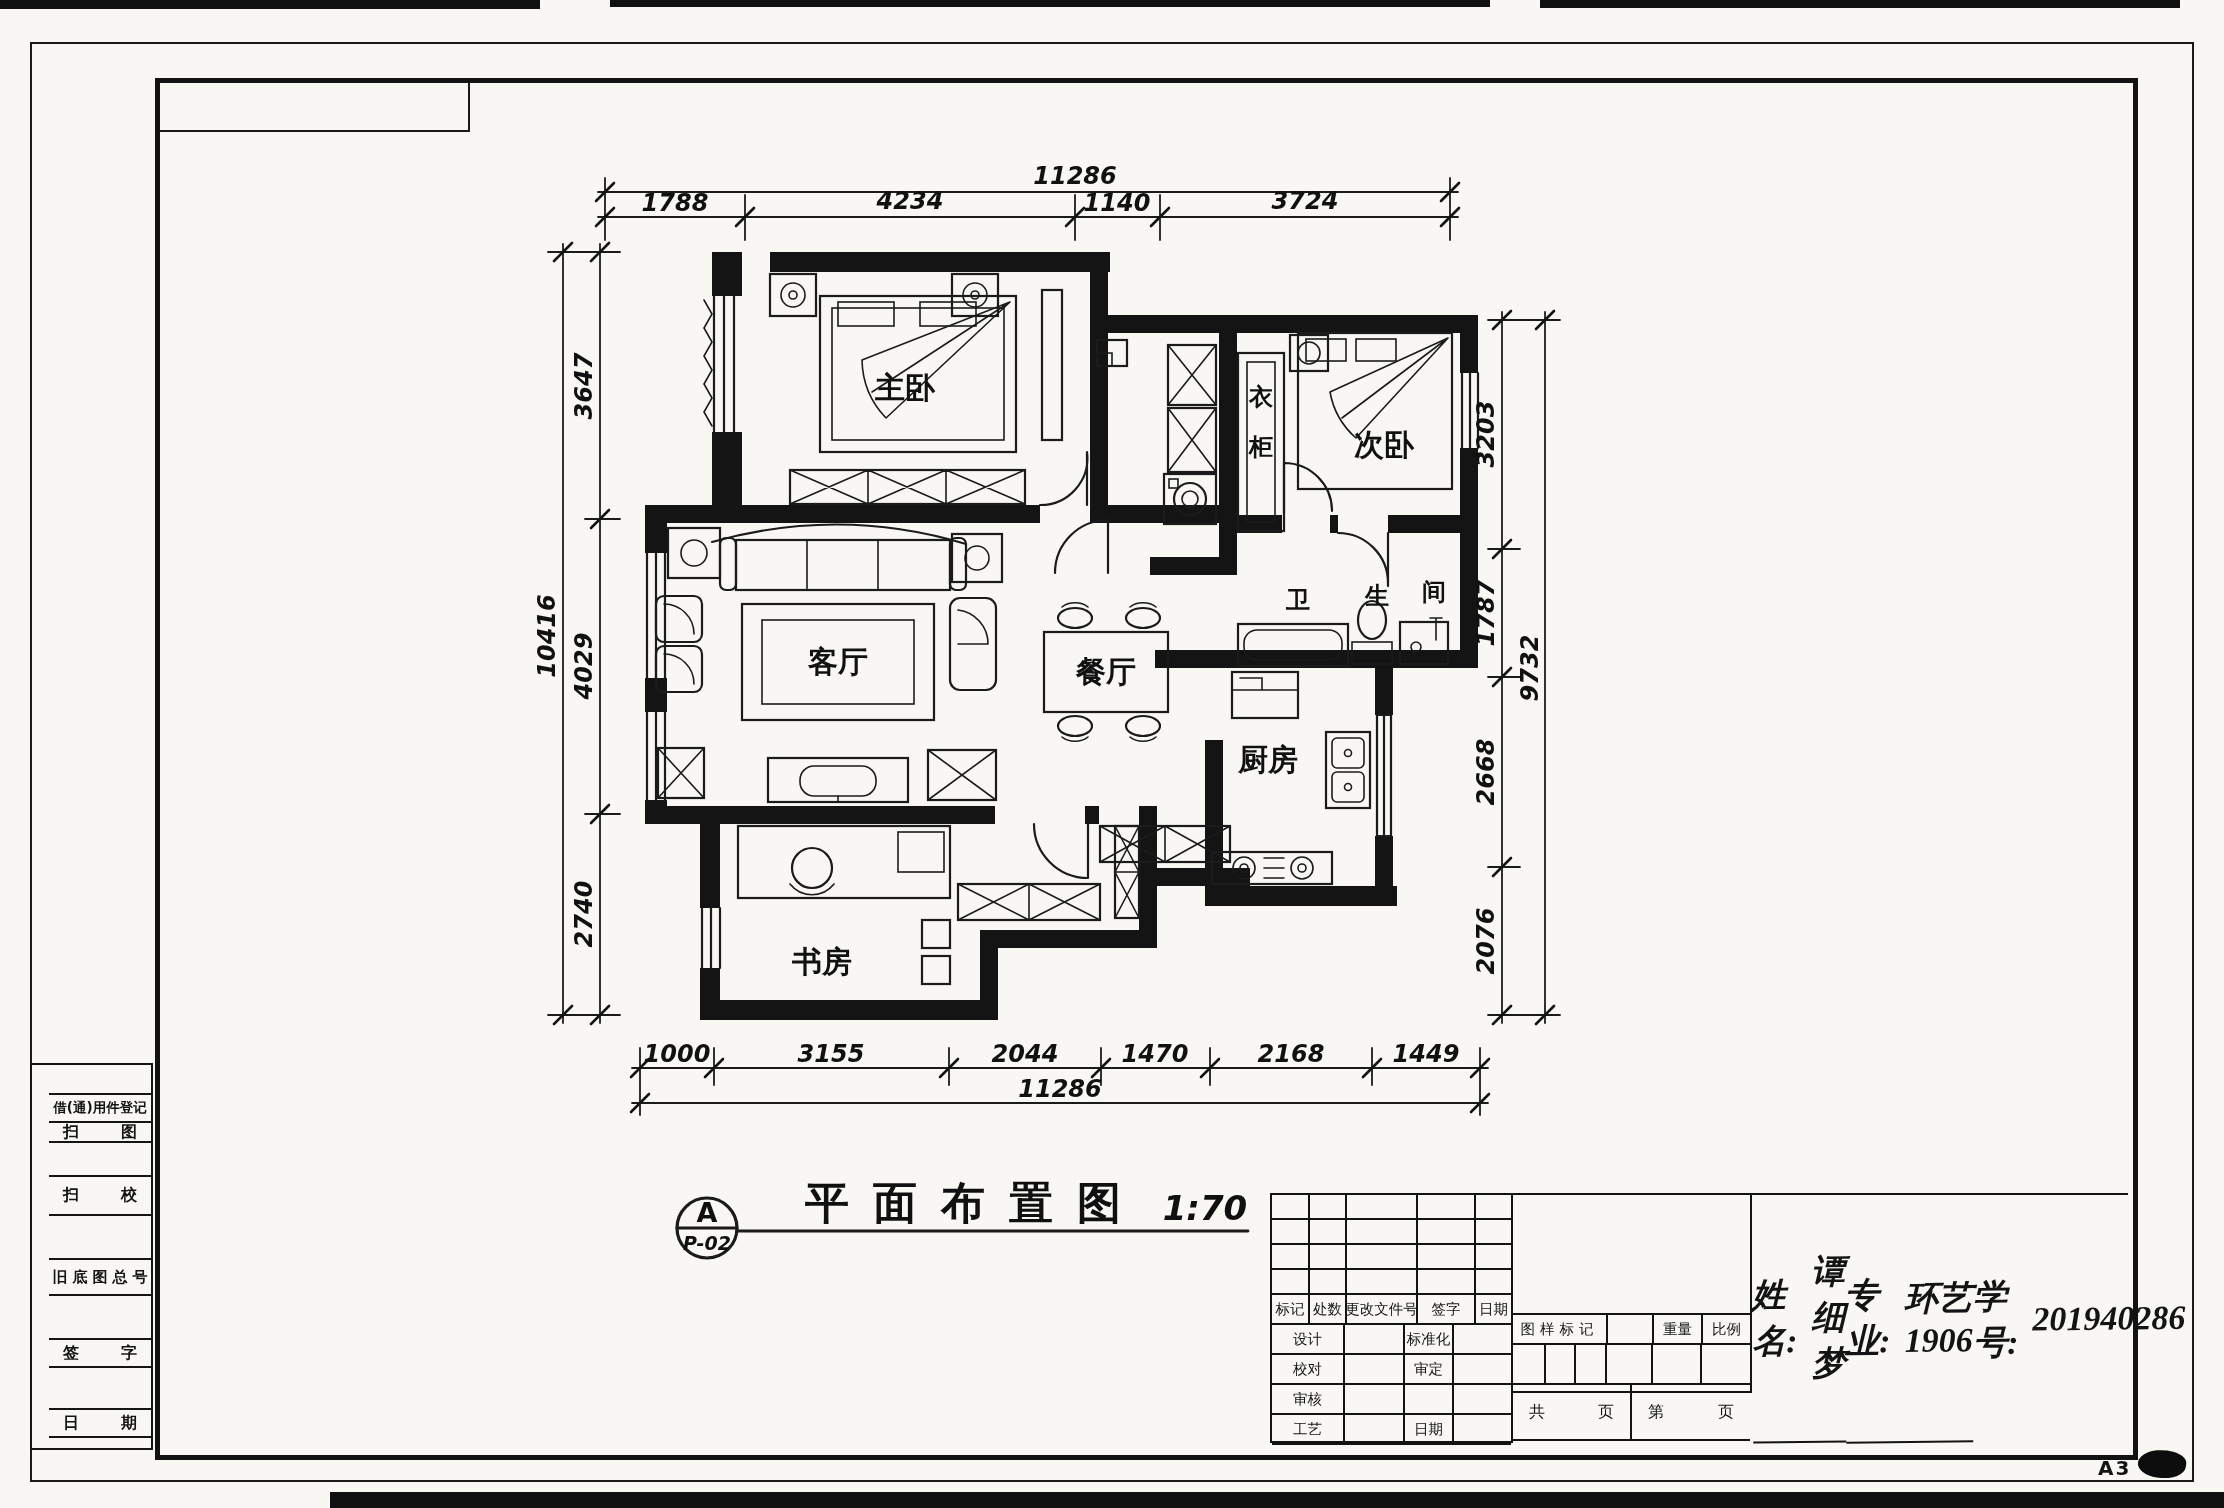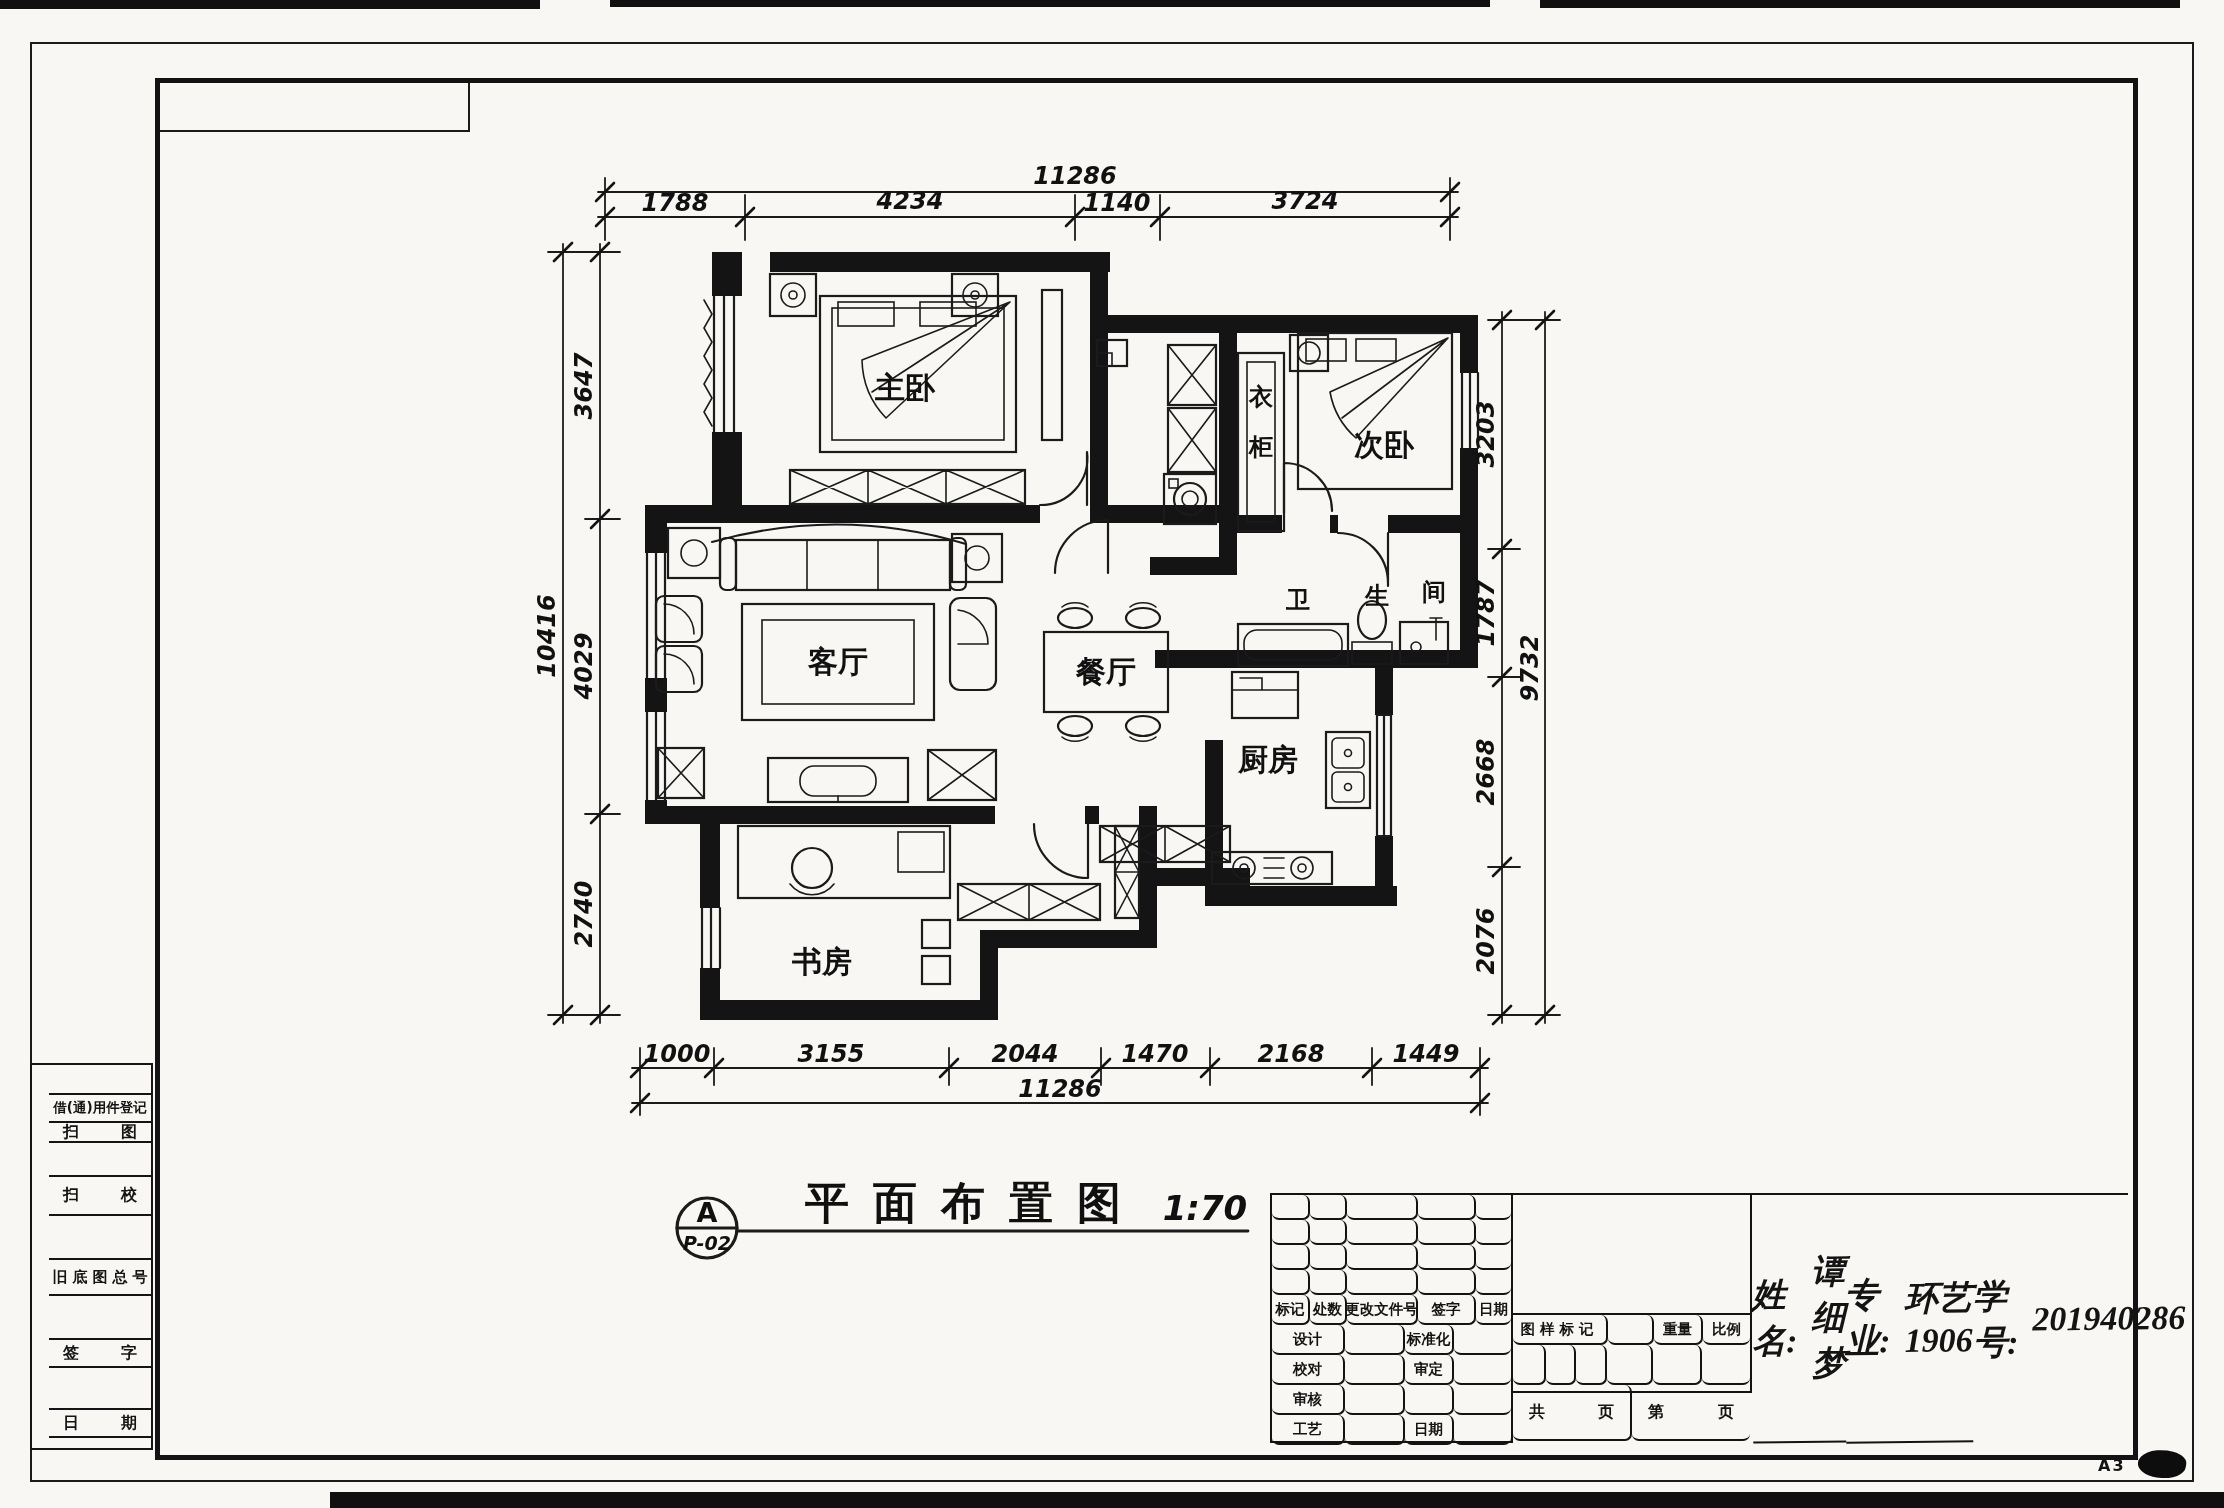--- a/index.html
+++ b/index.html
@@ -18,35 +18,35 @@
   .reg .row:last-child{border-bottom:none;flex:1;}
   .sp2{letter-spacing:42px;margin-right:-42px;}
   .sp05{letter-spacing:5px;margin-right:-5px;font-size:15px;}
   .long{font-size:13.5px;}
   
   .tb{box-sizing:border-box;background:#f8f7f3;}
   .tb-left{left:1270px;top:1193px;width:243px;height:250px;border:2px solid #131313;}
   .gridA{display:grid;grid-template-columns:38px 37px 71px 58px 1fr;}
   .gridB{display:grid;grid-template-columns:73px 60px 49px 1fr;}
   .cell{border-right:2px solid #131313;border-bottom:2px solid #131313;display:flex;align-items:center;justify-content:center;
-        font-size:14.5px;font-weight:700;box-sizing:border-box;overflow:hidden;white-space:nowrap;border-radius:7px;}
+        font-size:14.5px;font-weight:400;box-sizing:border-box;overflow:hidden;white-space:nowrap;}
   .gridA .cell:nth-child(5n){border-right:none;}
   .gridB .cell:nth-child(4n){border-right:none;}
   .tb-right{left:1513px;top:1193px;width:239px;height:200px;border:2px solid #131313;border-left:none;}
   .gridC{display:grid;grid-template-columns:95px 46px 49px 1fr;}
   .gridD{display:grid;grid-template-columns:33px 30px 31px 46px 49px 1fr;}
   .gridE{display:grid;grid-template-columns:119px 1fr;}
   .gridC .cell:nth-child(4n),.gridD .cell:nth-child(6n),.gridE .cell:nth-child(2n){border-right:none;}
   .pagecell{justify-content:space-between;padding:0 16px;font-size:16px;}
   
   .info{left:1752px;top:1193px;width:376px;height:250px;border-top:2px solid #131313;display:flex;box-sizing:border-box;}
   .info .irow{border-bottom:2px solid #131313;flex:1;display:flex;align-items:center;justify-content:center;gap:14px;
               font-family:"Liberation Serif","DejaVu Serif",serif;font-style:italic;font-weight:700;font-size:34px;transform:rotate(-0.6deg);}
   .info .irow:last-child{border-bottom:none;}
-  .a3{left:2098px;top:1456px;font-size:16px;font-weight:700;letter-spacing:2px;}
+  .a3{left:2098px;top:1456px;font-size:20px;font-weight:700;letter-spacing:2px;}
   .blob{left:2138px;top:1450px;width:48px;height:28px;background:#0d0d0d;border-radius:60% 40% 55% 45%;transform:rotate(8deg);}
   
   svg{position:absolute;left:0;top:0;}
   .wl{fill:#141414;stroke:none;}
   .s{stroke:#1b1b1b;stroke-width:2.2;fill:none;stroke-linecap:round;}
   .s1{stroke:#1b1b1b;stroke-width:1.6;fill:none;stroke-linecap:round;}
   .dl{stroke:#1b1b1b;stroke-width:1.8;fill:none;stroke-linecap:round;}
   .room{font-size:30px;font-weight:700;fill:#111;text-anchor:middle;}
   .roomv{font-size:24px;font-weight:700;fill:#111;text-anchor:middle;}
   .dim{font-size:24px;font-style:italic;font-weight:600;fill:#111;text-anchor:middle;font-family:"DejaVu Sans",sans-serif;}

